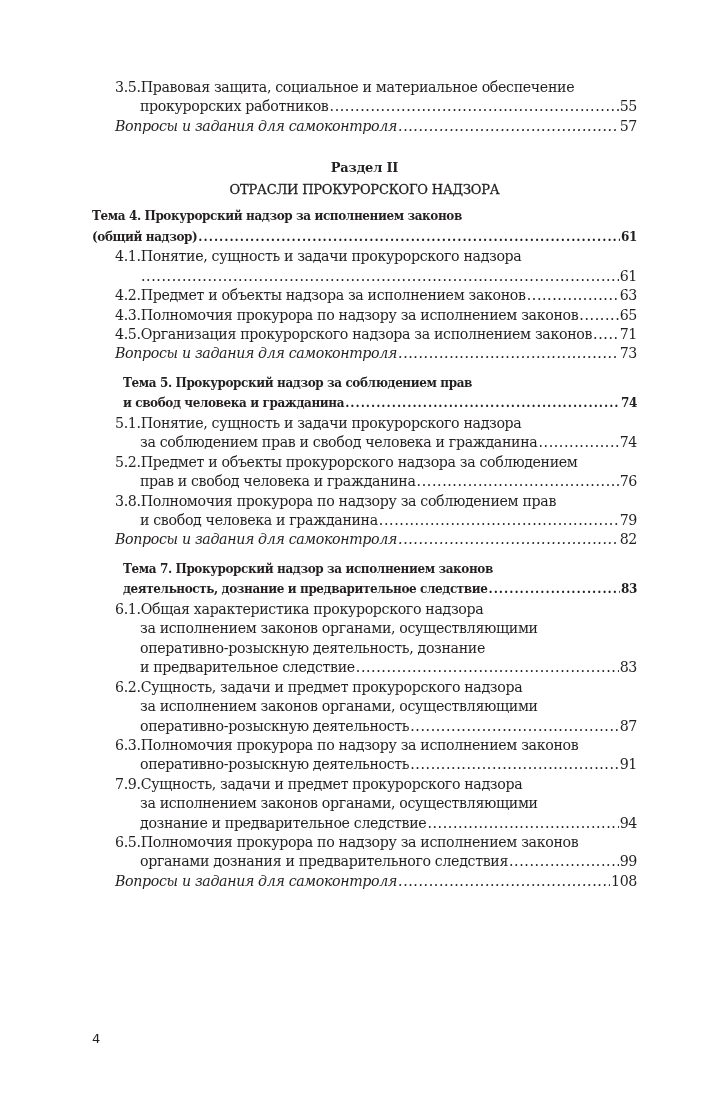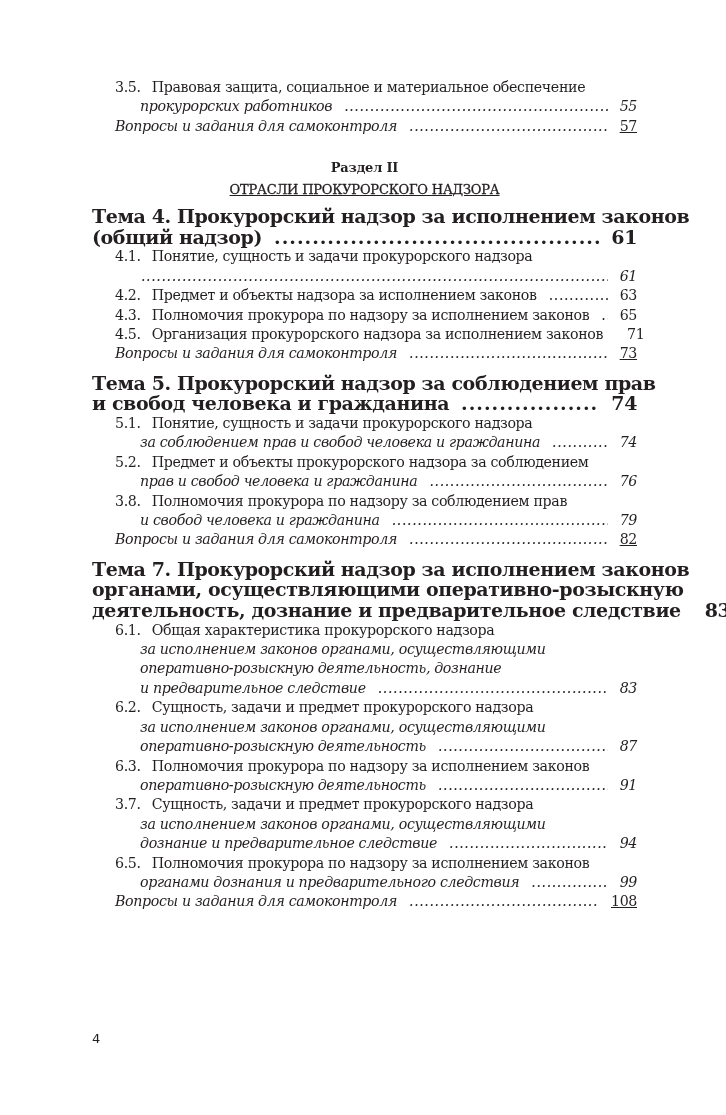--- a/index.html
+++ b/index.html
@@ -24,60 +24,59 @@
     .entry {
       position: relative;
       font-size: 14.2px;
       line-height: 19.4px;
       letter-spacing: -0.35px;
     }
     .entry .row {
       display: flex;
       align-items: flex-start;
       white-space: nowrap;
-      gap: 11px;
     }
     .entry .row .txt {
       flex: 0 0 auto;
     }
     .entry .row .dots {
       flex: 1 1 auto;
       overflow: hidden;
       white-space: nowrap;
       margin: 0 1px;
     }
     .entry .row .dots::before {
       content: "........................................................................................................................................................................................................................................................";
       letter-spacing: 0.6px;
     }
     .entry .row .pg {
       flex: 0 0 auto;
     }
     .sub { padding-left: 23px; }
-    .sub .cont { padding-left: 25px; font-style: italic; }
+    .sub .cont { padding-left: 25px; }
     .qa { padding-left: 23px; font-style: italic; }
-    .qa .pg { font-style: normal; text-decoration: underline; }
+    .qa .pg { font-style: normal; }
     .topic {
       font-weight: bold;
-      font-size: 19px;
+      font-size: 12px;
       line-height: 20.6px;
       letter-spacing: -0.4px;
     }
     .topic .row .dots::before { letter-spacing: 1px; }
     .section-head {
       text-align: center;
       font-weight: bold;
       font-size: 13px;
       line-height: 21.5px;
       letter-spacing: -0.2px;
       margin-top: 21px;
       margin-bottom: 6px;
     }
-    .section-head .l2 { font-weight: normal; text-decoration: underline; -webkit-text-stroke: 0.3px #231f20; }
-    .gap-topic { margin-top: 9px; }
+    .section-head .l2 { font-weight: normal; -webkit-text-stroke: 0.3px #231f20; }
+    .gap-topic { margin-top: 9px; margin-left: 31px; }
     .page-number {
       position: absolute;
       left: 92px;
       top: 1031px;
       font-family: "DejaVu Sans", "Liberation Sans", sans-serif;
       font-size: 13px;
       color: #231f20;
     }
   </style>
 </head>
@@ -205,23 +204,20 @@
         <span class="txt">Вопросы и задания для самоконтроля</span>
         <span class="dots"></span>
         <span class="pg">82</span>
       </div>
     </div>
     <div class="entry topic gap-topic">
       <div class="row">
         <span class="txt">Тема 7. Прокурорский надзор за исполнением законов</span>
       </div>
       <div class="row">
-        <span class="txt">органами, осуществляющими оперативно-розыскную</span>
-      </div>
-      <div class="row">
         <span class="txt">деятельность, дознание и предварительное следствие</span>
         <span class="dots"></span>
         <span class="pg">83</span>
       </div>
     </div>
     <div class="entry sub">
       <div class="row">
         <span class="num">6.1.</span> 
         <span class="txt">Общая характеристика прокурорского надзора</span>
       </div>
@@ -257,21 +253,21 @@
         <span class="txt">Полномочия прокурора по надзору за исполнением законов</span>
       </div>
       <div class="row cont">
         <span class="txt">оперативно-розыскную деятельность</span>
         <span class="dots"></span>
         <span class="pg">91</span>
       </div>
     </div>
     <div class="entry sub">
       <div class="row">
-        <span class="num">3.7.</span> 
+        <span class="num">7.9.</span> 
         <span class="txt">Сущность, задачи и предмет прокурорского надзора</span>
       </div>
       <div class="row cont">
         <span class="txt">за исполнением законов органами, осуществляющими</span>
       </div>
       <div class="row cont">
         <span class="txt">дознание и предварительное следствие</span>
         <span class="dots"></span>
         <span class="pg">94</span>
       </div>

